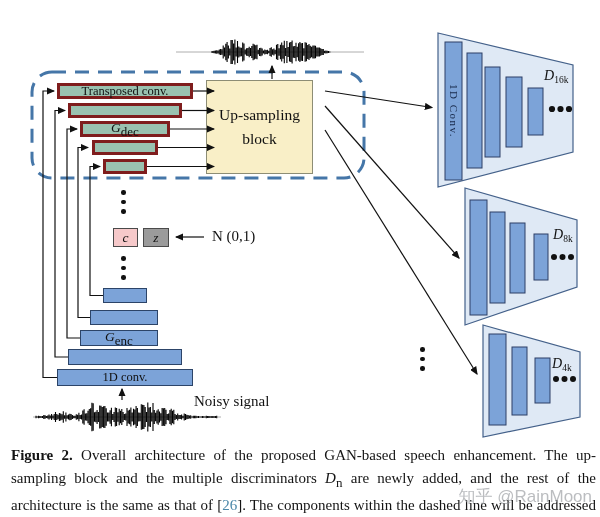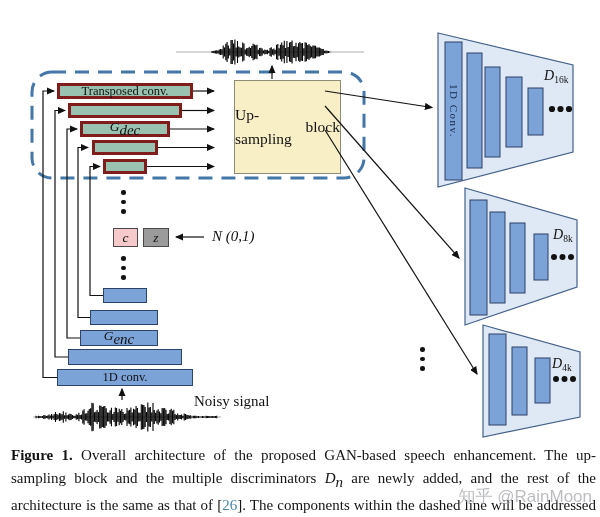--- a/index.html
+++ b/index.html
@@ -4,29 +4,29 @@
 <style>
   html,body{margin:0;padding:0;background:#fff;}
   #stage{position:relative;width:600px;height:517px;background:#ffffff;overflow:hidden;
          font-family:"Liberation Serif","DejaVu Serif",serif;color:#111;}
   .abs{position:absolute;}
   .lbl{position:absolute;font-size:15px;white-space:nowrap;color:#111;}
   .block{position:absolute;box-sizing:border-box;display:flex;align-items:center;justify-content:center;
          font-size:12.5px;line-height:1;white-space:nowrap;}
   .green{background:var(--green);border:3px solid #7f1d1d;}
   .blue{background:var(--blue);border:1px solid #2c4468;}
-  .yellowbox{position:absolute;left:234px;top:80px;width:107px;height:94px;box-sizing:border-box;
-         background:var(--yellow);border:1px solid #8d8d75;display:flex;flex-direction:row;
+  .yellowbox{position:absolute;left:206px;top:80px;width:107px;height:94px;box-sizing:border-box;
+         background:var(--yellow);border:1px solid #8d8d75;display:flex;flex-direction:column;
          align-items:center;justify-content:center;font-size:15.5px;line-height:1.55;}
   .cbox{position:absolute;box-sizing:border-box;border:1px solid #4a4a4a;display:flex;align-items:center;
          justify-content:center;font-style:italic;font-size:13.5px;}
   .vdots{position:absolute;display:flex;flex-direction:column;gap:5px;}
   .vdots i{width:4.5px;height:4.5px;border-radius:50%;background:#111;}
   .waveform{position:absolute;}
-  sub{font-size:15px;font-style:italic;}
+  sub{font-size:13px;}
   .caption{position:absolute;left:11px;top:444px;width:585px;font-size:15px;line-height:23px;
          text-align:justify;color:#141414;}
   .caption .ref{color:var(--link);cursor:pointer;}
   .watermark{position:absolute;right:8px;top:485px;font-size:17px;color:rgba(150,153,158,0.65);
          font-family:"Liberation Sans","DejaVu Sans",sans-serif;white-space:nowrap;}
   svg text{font-family:"Liberation Serif","DejaVu Serif",serif;}
 </style>
 </head>
 <body>
 
@@ -60,21 +60,21 @@
       <i></i>
       <i></i>
       <i></i>
     </div>
   <div class="cbox" style="left:113px;top:228px;width:25px;height:19px;background:var(--pink)">
     <span>c</span>
   </div>
   <div class="cbox" style="left:143px;top:228px;width:26px;height:19px;background:var(--gray)">
     <span>z</span>
   </div>
-  <div class="lbl" style="left:212px;top:228px;font-style:italic">N (0,1)</div>
+  <div class="lbl" style="left:212px;top:228px;">N (0,1)</div>
   <div class="vdots" style="left:121px;top:256px">
       <i></i>
       <i></i>
       <i></i>
     </div>
 
   <div class="block blue" style="left:103px;top:288px;width:44px;height:15px"></div>
   <div class="block blue" style="left:90px;top:310px;width:68px;height:15px"></div>
   <div class="block blue" style="left:80px;top:330px;width:78px;height:16px;font-size:13.5px">
     <span><i>G</i><sub>enc</sub></span>
@@ -153,17 +153,17 @@
       <path d="M272,79 L272,66"></path>
       <path d="M122,400 L122,389"></path>
       <path d="M204,237 L176,237"></path>
       <path d="M325,91 L432,107.5"></path>
       <path d="M325,106 L459,258"></path>
       <path d="M325,130 L477,374"></path>
     </g>
   </svg>
 
   <div class="caption">
-    <b>Figure 1.</b><span> Overall architecture of the proposed GAN-based speech enhancement. The up-sampling block and the multiple discriminators </span><i>D</i><sub>n</sub><span> are newly added, and the rest of the architecture is the same as that of [</span><span class="ref">26</span><span>]. The components within the dashed line will be addressed in Figure 3.</span>
+    <b>Figure 2.</b><span> Overall architecture of the proposed GAN-based speech enhancement. The up-sampling block and the multiple discriminators </span><i>D</i><sub>n</sub><span> are newly added, and the rest of the architecture is the same as that of [</span><span class="ref">26</span><span>]. The components within the dashed line will be addressed in Figure 3.</span>
   </div>
 
   <div class="watermark">知乎 @RainMoon</div>
 </div>
 
 </body></html>

